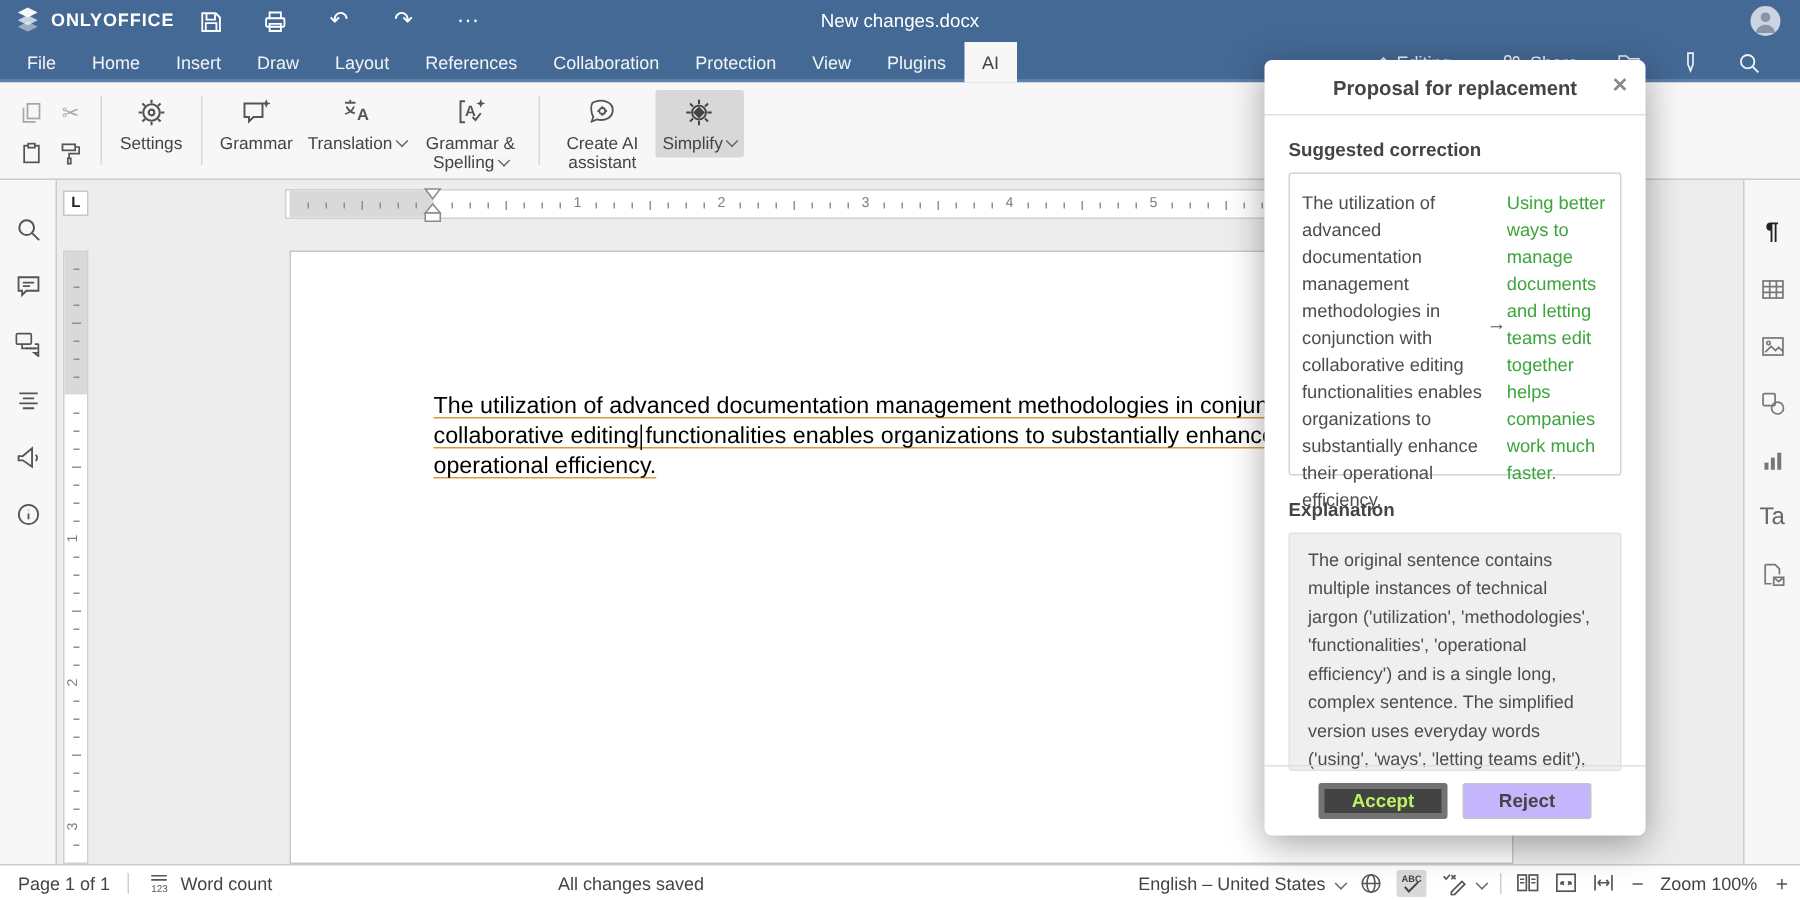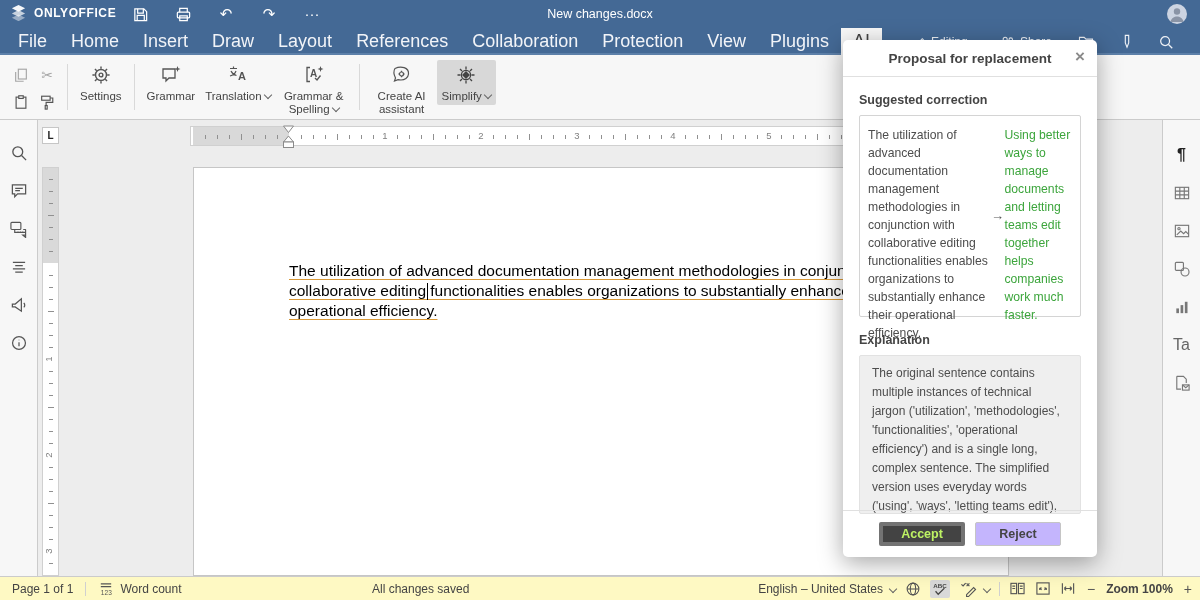--- a/index.html
+++ b/index.html
@@ -13,21 +13,21 @@
   .hicons{position:absolute;left:130px;top:3px;display:flex;gap:23px;align-items:center;height:22px;}
   .hic{width:20px;height:20px;display:flex;align-items:center;justify-content:center;color:#fff;
        font-size:15px;line-height:20px;cursor:pointer;}
   .doc-title{position:absolute;left:0;top:0;width:100%;height:28px;line-height:28px;text-align:center;
        color:#fff;font-size:12.5px;pointer-events:none;}
   .avatar{position:absolute;right:13px;top:4px;width:20px;height:20px;border-radius:50%;background:#ccd4e2;overflow:hidden;}
   
   .tabbar{position:absolute;left:0;top:28px;width:1200px;height:27px;
       background:linear-gradient(to bottom,#446995 0,#446995 25px,#5d80a9 25px,#5d80a9 27px);
       display:flex;align-items:stretch;padding-left:6px;box-sizing:border-box;}
-  .tab{padding:0 12px;font-size:18px;color:#f2f4f8;display:flex;align-items:center;cursor:pointer;}
+  .tab{padding:0 12px;font-size:12px;color:#f2f4f8;display:flex;align-items:center;cursor:pointer;}
   .tab.active{background:#f7f7f7;color:#444;}
   .tab-actions{position:absolute;top:28px;height:27px;right:0;width:290px;}
   .ta-item{position:absolute;top:0;height:27px;display:flex;align-items:center;gap:5px;color:#eef1f6;
       font-size:12px;cursor:pointer;}
   
   .ribbon{position:absolute;left:0;top:55px;width:1200px;height:65px;background:#f7f7f7;
       border-bottom:1px solid #cbcbcb;box-sizing:border-box;display:flex;align-items:flex-start;padding-left:8px;}
   .clip{display:grid;grid-template-columns:26px 26px;grid-auto-rows:27px;margin-top:6px;}
   .clip-btn{display:flex;align-items:center;justify-content:center;cursor:pointer;}
   .rdiv{width:1px;height:46px;background:#d9d9d9;margin:9px 7px 0 7px;}
@@ -88,31 +88,31 @@
   .expl-box{margin:0 16px;height:159px;background:#efefef;border:1px solid #e2e2e2;border-radius:2px;
       box-sizing:border-box;padding:8px 12px;font-size:12px;line-height:19px;color:#4d4d4d;overflow:hidden;}
   .dlg-footer{position:absolute;left:0;bottom:0;width:100%;height:47px;border-top:1px solid #e0e0e0;
       display:flex;align-items:center;justify-content:center;gap:10px;box-sizing:border-box;}
   .btn{height:24px;min-width:86px;border-radius:2px;font-size:12.5px;font-weight:bold;cursor:pointer;
       display:flex;align-items:center;justify-content:center;box-sizing:border-box;
       font-family:"Liberation Sans",sans-serif;}
   .btn-accept{background:#434343;color:#bef264;border:4px solid #737373;}
   .btn-reject{background:#c4b5fd;color:#444;border:1px solid #c5c5c5;}
   
-  .statusbar{position:absolute;left:0;top:576px;width:1200px;height:24px;background:#fef9c3;
+  .statusbar{position:absolute;left:0;top:576px;width:1200px;height:24px;background:#ffffff;
       border-top:1px solid #cbcbcb;box-sizing:border-box;font-size:12px;color:#444;}
   .sb-left{position:absolute;left:0;top:0;height:100%;display:flex;align-items:center;}
   .sb-page{padding:0 12px;}
   .sb-sep{width:1px;height:14px;background:#d0d0d0;}
   .sb-wc{display:flex;align-items:center;gap:6px;padding:0 12px;cursor:pointer;}
   .sb-center{position:absolute;left:372px;top:0;height:100%;display:flex;align-items:center;}
   .sb-right{position:absolute;right:6px;top:0;height:100%;display:flex;align-items:center;gap:9px;}
   .sb-item{display:flex;align-items:center;gap:4px;cursor:pointer;}
   .sb-abc{background:#d9d9d9;border-radius:2px;padding:1px 2px;}
-  .sb-zoom{min-width:66px;text-align:center;font-weight:bold;}
+  .sb-zoom{min-width:66px;}
   .sb-pm{font-size:14px;color:#555;cursor:pointer;padding:0 2px;}
 </style>
 </head>
 <body>
 
 <div id="app">
 
   <div class="header">
     <div class="brand">
       <span>

